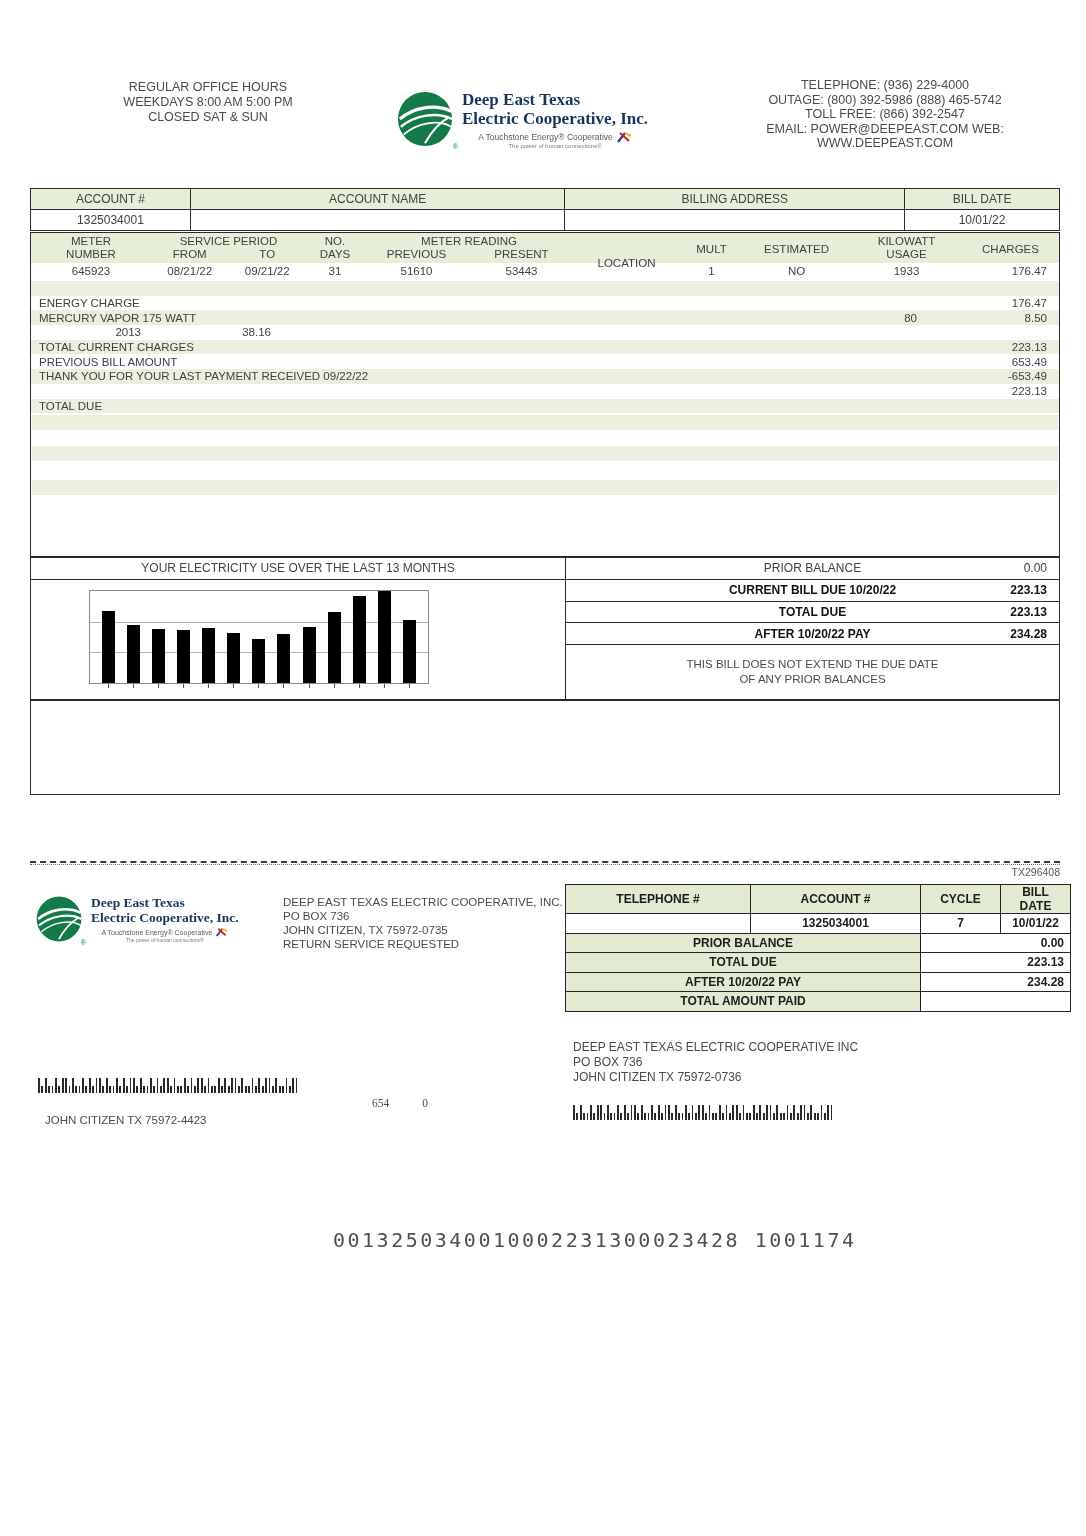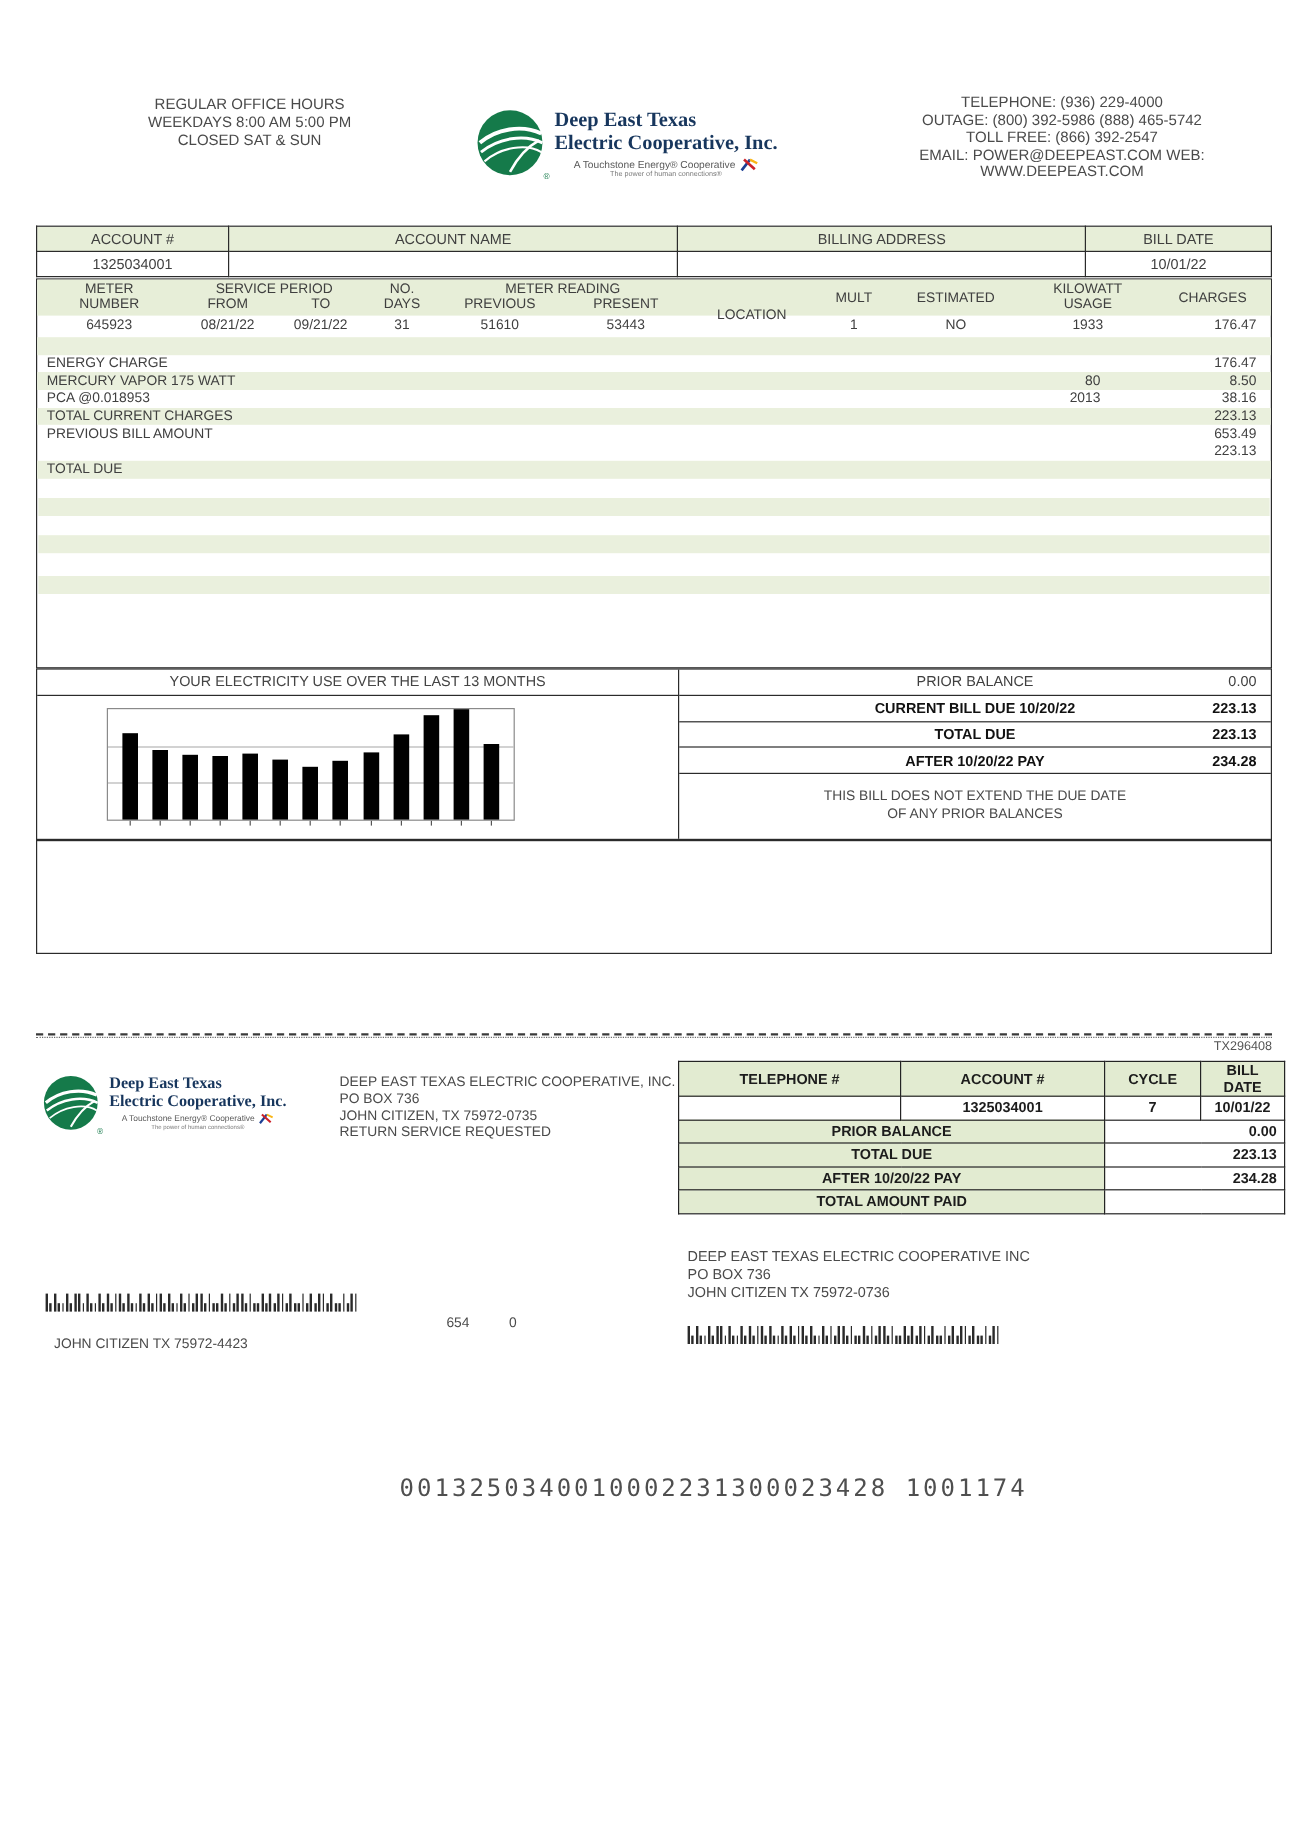--- a/index.html
+++ b/index.html
@@ -90,21 +90,21 @@
     font-weight:bold; color:#1c1c1c; text-align:center; padding:0 6px; }
   .stub-table td.green { background:#e2ebd1;margin-top:35px; }
   .stub-table td.val { text-align:right; }
   .c-tel{width:185px;} .c-acct{width:170px;} .c-cycle{width:80px;} .c-bdate{width:70px;}
   .remit { position:absolute; left:573px; top:1040px; font-size:12px; line-height:15px; color:#4a4a4a; }
   .barcode { position:absolute; display:flex; align-items:flex-end; gap:1.6px; }
   .bc-left { left:38px; top:1078px; }
   .bc-right { left:573px; top:1105px; }
   .bc-bar { width:1.8px; background:#2a2a2a; }
   .bc-tall { height:15px; } .bc-short { height:7px; }
-  .counters { position:absolute; left:372px; top:1097px; font-size:11.5px; color:#4a4a4a; display:flex; gap:33px; }
+  .counters { position:absolute; left:372px; top:1097px; font-size:11.5px; color:#4a4a4a; display:flex; gap:33px;font-family:Liberation Serif, serif; }
   .customer-line { position:absolute; left:45px; top:1114px; font-size:11.5px; color:#4a4a4a; }
   .ocr-line { position:absolute; left:333px; top:1228px;
     font-family:"DejaVu Sans Mono", monospace; font-size:20px; letter-spacing:2.5px; color:#4f4f4f; }
 </style>
 </head>
 <body>
 
 <div class="page">
 
   <div class="office-hours">
@@ -230,33 +230,37 @@
           <div class="cr-label">ENERGY CHARGE</div>
           <div class="cr-usage"></div>
           <div class="cr-amount">176.47</div>
         </div>
         <div class="charge-row shaded">
           <div class="cr-label">MERCURY VAPOR 175 WATT</div>
           <div class="cr-usage">80</div>
           <div class="cr-amount">8.50</div>
         </div>
         <div class="charge-row">
-          <div class="cr-label">PCA @0.018953</div>
           <div class="cr-usage">2013</div>
           <div class="cr-amount">38.16</div>
         </div>
         <div class="charge-row shaded">
           <div class="cr-label">TOTAL CURRENT CHARGES</div>
           <div class="cr-usage"></div>
           <div class="cr-amount">223.13</div>
         </div>
         <div class="charge-row">
           <div class="cr-label">PREVIOUS BILL AMOUNT</div>
           <div class="cr-usage"></div>
           <div class="cr-amount">653.49</div>
+        </div>
+        <div class="charge-row shaded">
+          <div class="cr-label">THANK YOU FOR YOUR LAST PAYMENT RECEIVED 09/22/22</div>
+          <div class="cr-usage"></div>
+          <div class="cr-amount">-653.49</div>
         </div>
         <div class="charge-row">
           <div class="cr-label"></div>
           <div class="cr-usage"></div>
           <div class="cr-amount">223.13</div>
         </div>
         <div class="charge-row shaded">
           <div class="cr-label">TOTAL DUE</div>
           <div class="cr-usage"></div>
           <div class="cr-amount"></div>

